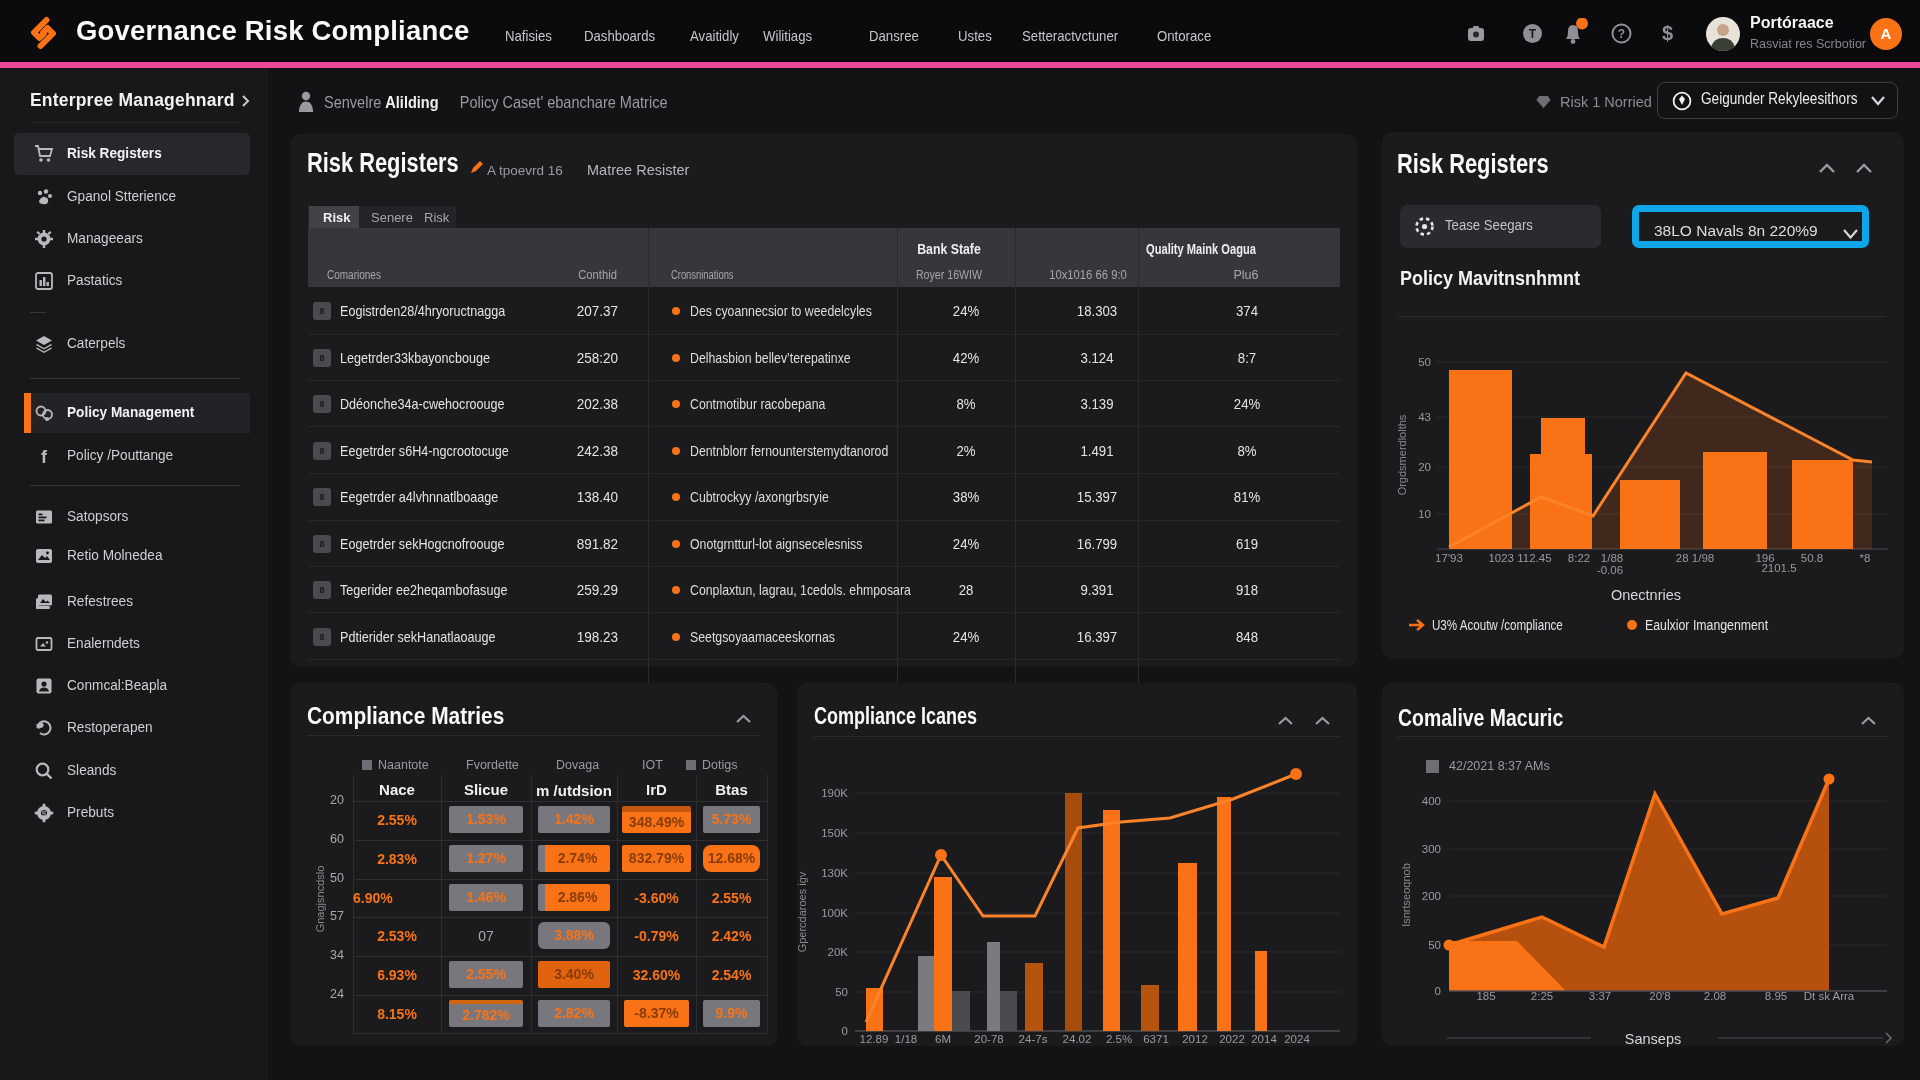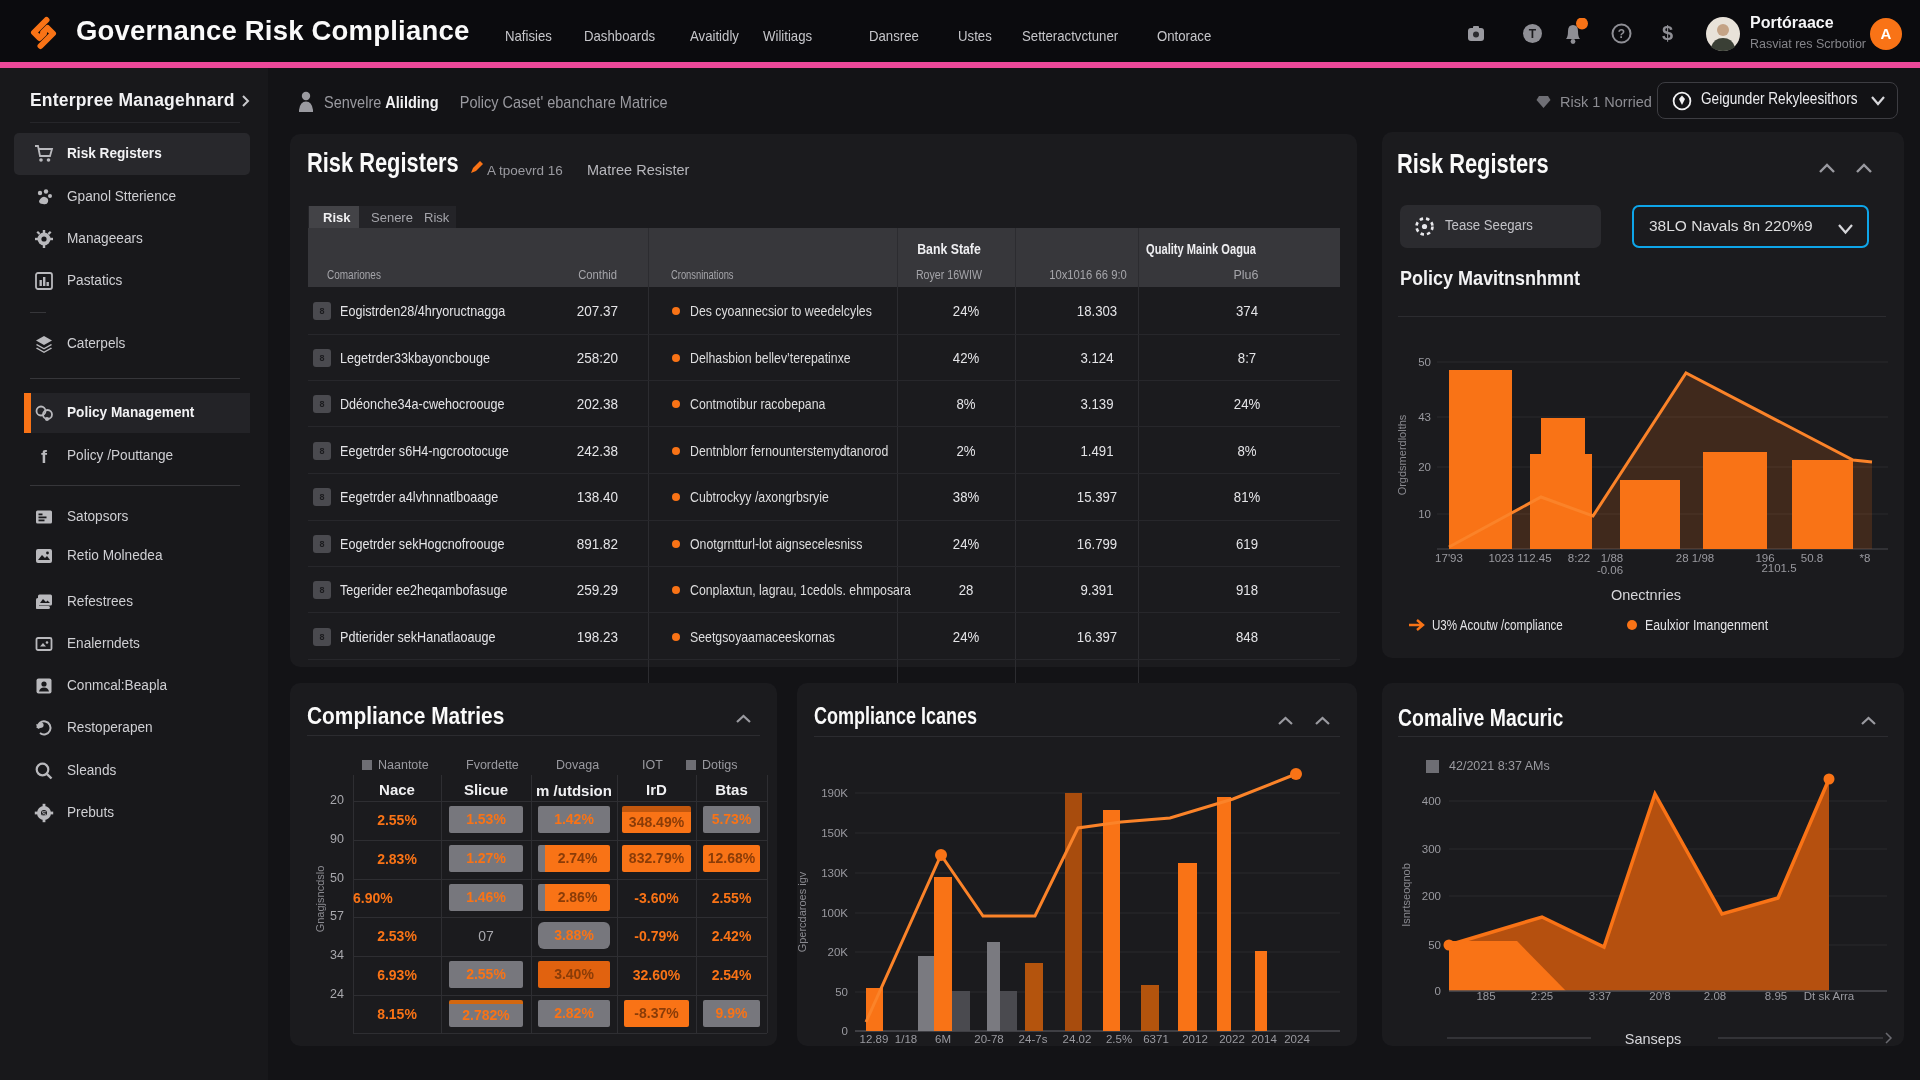--- a/index.html
+++ b/index.html
@@ -321,21 +321,21 @@
   <svg class="abs" style="left:473px;top:31px;" width="18" height="11" viewBox="0 0 18 11">
         <path d="M2 9 L9 2 L16 9" stroke="#9a9aa0" stroke-width="2.4" fill="none"></path>
       </svg>
   <div class="abs" style="left:18px;top:73px;width:201px;height:43px;background:#2b2b2f;border-radius:7px;">
     <svg class="abs" style="left:14px;top:11px;" width="21" height="21" viewBox="0 0 21 21">
       <circle cx="10.5" cy="10.5" r="8" fill="none" stroke="#e8e8ec" stroke-width="2.6" stroke-dasharray="3.5 3"></circle>
       <circle cx="10.5" cy="10.5" r="2.6" fill="#e8e8ec"></circle>
     </svg>
     <div class="abs" style="left:45px;top:11px;font-size:15.5px;color:#c2c2c7;transform:scaleX(0.85);transform-origin:left center;">Tease Seegars</div>
   </div>
-  <div class="abs" style="left:250px;top:73px;width:237px;height:43px;border:2px solid #0ea5e9;border-radius:7px;">
+  <div class="abs" style="left:250px;top:73px;width:237px;height:43px;border:7px solid #0ea5e9;border-radius:7px;">
     <div class="abs" style="left:15px;top:10px;font-size:15.5px;color:#dededf;">38LO Navals 8n 220%9</div>
     <svg class="abs" style="left:203px;top:16px;" width="17" height="12" viewBox="0 0 17 12">
           <path d="M2 2 L8.5 9.5 L15 2" stroke="#d6d6da" stroke-width="2.2" fill="none"></path>
         </svg>
   </div>
   <div class="abs" style="left:18px;top:135px;font-size:20px;font-weight:bold;color:#f2f2f4;transform:scaleX(0.9);transform-origin:left center;">Policy Mavitnsnhmnt</div>
   <div class="abs" style="left:16px;top:184px;width:488px;height:1px;background:#2c2c30;"></div>
 </div>
 
 <div class="card" style="left:290px;top:683px;width:487px;height:363px;">
@@ -363,36 +363,36 @@
 <div class="abs" style="left:406px;top:92px;width:1px;height:258px;background:#2e2e32;"></div>
 <div class="abs" style="left:477px;top:92px;width:1px;height:258px;background:#2e2e32;"></div>
 <div class="abs" style="left:63px;top:118px;width:414px;height:1px;background:#2e2e32;"></div>
 <div class="abs" style="left:63px;top:157px;width:414px;height:1px;background:#2e2e32;"></div>
 <div class="abs" style="left:63px;top:196px;width:414px;height:1px;background:#2e2e32;"></div>
 <div class="abs" style="left:63px;top:234px;width:414px;height:1px;background:#2e2e32;"></div>
 <div class="abs" style="left:63px;top:273px;width:414px;height:1px;background:#2e2e32;"></div>
 <div class="abs" style="left:63px;top:312px;width:414px;height:1px;background:#2e2e32;"></div>
 <div class="abs" style="left:63px;top:350px;width:414px;height:1px;background:#2e2e32;"></div>
 <div class="abs" style="left:24px;top:110px;width:30px;text-align:right;font-size:12.5px;color:#a8a8ad;">20</div>
-<div class="abs" style="left:24px;top:149px;width:30px;text-align:right;font-size:12.5px;color:#a8a8ad;">90</div>
+<div class="abs" style="left:24px;top:149px;width:30px;text-align:right;font-size:12.5px;color:#a8a8ad;">60</div>
 <div class="abs" style="left:24px;top:188px;width:30px;text-align:right;font-size:12.5px;color:#a8a8ad;">50</div>
 <div class="abs" style="left:24px;top:226px;width:30px;text-align:right;font-size:12.5px;color:#a8a8ad;">57</div>
 <div class="abs" style="left:24px;top:265px;width:30px;text-align:right;font-size:12.5px;color:#a8a8ad;">34</div>
 <div class="abs" style="left:24px;top:304px;width:30px;text-align:right;font-size:12.5px;color:#a8a8ad;">24</div>
 <div class="abs" style="left:-20px;top:210px;font-size:11px;color:#8a8a90;transform:rotate(-90deg);transform-origin:center;width:100px;text-align:center;">Gnagjsncdslo</div>
 <div class="abs" style="left:63px;top:129px;width:88px;text-align:center;font-size:14px;font-weight:bold;color:#f97316;">2.55%</div>
 <div class="abs" style="left:159px;top:123px;width:74px;height:27px;background:#77777d;border-radius:2px;text-align:center;line-height:27px;font-size:14px;font-weight:bold;color:#f97316;">1.53%</div>
 <div class="abs" style="left:248px;top:123px;width:72px;height:27px;background:#77777d;border-radius:2px;text-align:center;line-height:27px;font-size:14px;font-weight:bold;color:#f97316;">1.42%</div>
 <div class="abs" style="left:332px;top:123px;width:69px;height:27px;background:#f97316;border-top:6px solid #c2570e;border-radius:2px;text-align:center;line-height:21px;font-size:14px;font-weight:bold;color:#8a3c08;">348.49%</div>
 <div class="abs" style="left:413px;top:123px;width:57px;height:27px;background:#77777d;border-radius:2px;text-align:center;line-height:27px;font-size:14px;font-weight:bold;color:#f97316;">5.73%</div>
 <div class="abs" style="left:63px;top:168px;width:88px;text-align:center;font-size:14px;font-weight:bold;color:#f97316;">2.83%</div>
 <div class="abs" style="left:159px;top:162px;width:74px;height:27px;background:#77777d;border-radius:2px;text-align:center;line-height:27px;font-size:14px;font-weight:bold;color:#f97316;">1.27%</div>
 <div class="abs" style="left:248px;top:162px;width:72px;height:27px;background:#f97316;border-left:7px solid #77777d;border-radius:2px;text-align:center;line-height:27px;font-size:14px;font-weight:bold;color:#8a3c08;">2.74%</div>
 <div class="abs" style="left:332px;top:162px;width:69px;height:27px;background:#f97316;border-radius:2px;text-align:center;line-height:27px;font-size:14px;font-weight:bold;color:#8a3c08;">832.79%</div>
-<div class="abs" style="left:413px;top:162px;width:57px;height:27px;background:#f97316;border-radius:2px;text-align:center;line-height:27px;font-size:14px;font-weight:bold;color:#8a3c08;">12.68%</div>
+<div class="abs" style="left:413px;top:162px;width:57px;height:27px;background:#f97316;border-radius:8px;text-align:center;line-height:27px;font-size:14px;font-weight:bold;color:#8a3c08;">12.68%</div>
 <div class="abs" style="left:63px;top:207px;width:88px;text-align:left;font-size:14px;font-weight:bold;color:#f97316;">6.90%</div>
 <div class="abs" style="left:159px;top:201px;width:74px;height:27px;background:#77777d;border-radius:2px;text-align:center;line-height:27px;font-size:14px;font-weight:bold;color:#f97316;">1.46%</div>
 <div class="abs" style="left:248px;top:201px;width:72px;height:27px;background:#f97316;border-left:7px solid #77777d;border-radius:2px;text-align:center;line-height:27px;font-size:14px;font-weight:bold;color:#8a3c08;">2.86%</div>
 <div class="abs" style="left:327px;top:207px;width:79px;text-align:center;font-size:14px;font-weight:bold;color:#f97316;">-3.60%</div>
 <div class="abs" style="left:406px;top:207px;width:71px;text-align:center;font-size:14px;font-weight:bold;color:#f97316;">2.55%</div>
 <div class="abs" style="left:63px;top:245px;width:88px;text-align:center;font-size:14px;font-weight:bold;color:#f97316;">2.53%</div>
 <div class="abs" style="left:151px;top:245px;width:90px;text-align:center;font-size:14px;color:#a8a8ad;">07</div>
 <div class="abs" style="left:248px;top:239px;width:72px;height:27px;background:#77777d;border-radius:6px;text-align:center;line-height:27px;font-size:14px;font-weight:bold;color:#f97316;">3.88%</div>
 <div class="abs" style="left:327px;top:245px;width:79px;text-align:center;font-size:14px;font-weight:bold;color:#f97316;">-0.79%</div>
 <div class="abs" style="left:406px;top:245px;width:71px;text-align:center;font-size:14px;font-weight:bold;color:#f97316;">2.42%</div>

